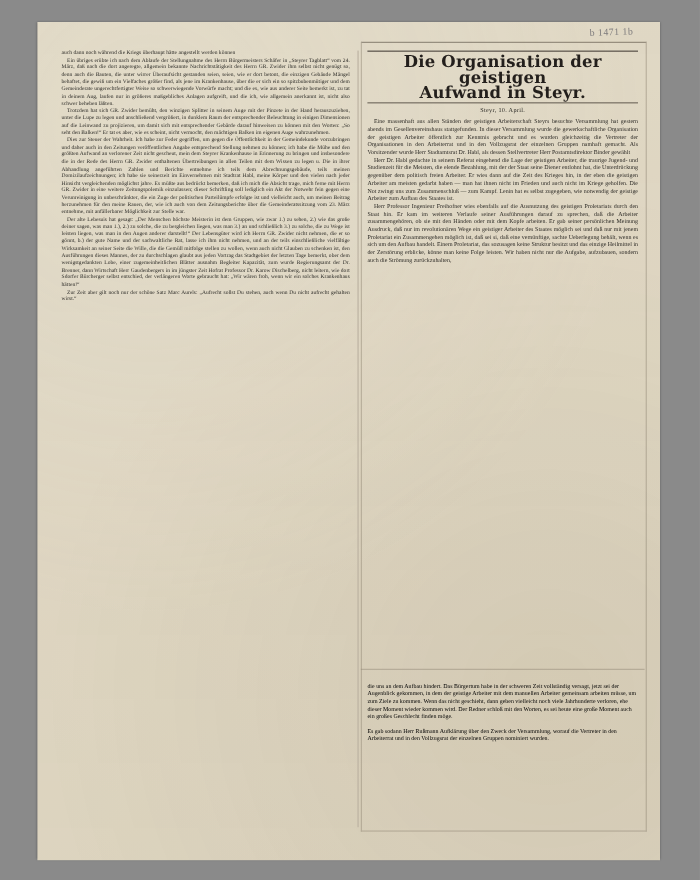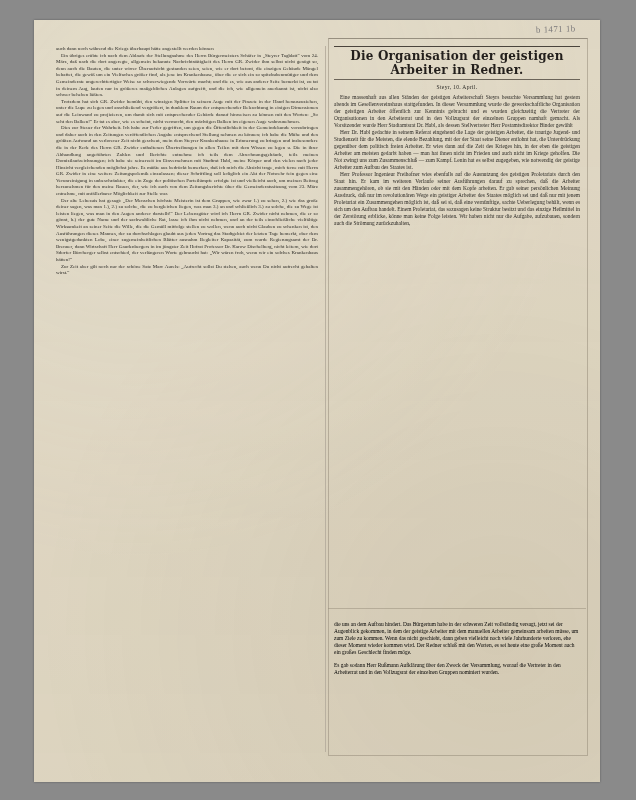--- a/index.html
+++ b/index.html
@@ -96,21 +96,21 @@
   }
   .col-left p.noind { text-indent: 0; }
   .col-left p + p { margin-top: 0; }
 
   
   .headline {
     font-family: "DejaVu Serif", serif;
     font-weight: bold;
     text-align: center;
     color: #231f1c;
-    font-size: 12px;
+    font-size: 15px;
     line-height: 14px;
     letter-spacing: 0.2px;
     margin: 0 0 2px 0;
   }
   .headline .l2 { display: block; }
   .rule-top {
     height: 1px;
     background: #4a443c;
     margin: 0 0 2px 0;
   }
@@ -184,21 +184,21 @@
         <p>Trotzdem hat sich GR. Zwider bemüht, den winzigen Splitter in seinem Auge mit der Pinzete in der Hand herauszuziehen, unter die Lupe zu legen und anschließend vergrößert, in dunklem Raum der entsprechender Beleuchtung in einigen Dimensionen auf die Leinwand zu projizieren, um damit sich mit entsprechender Gebärde darauf hinweisen zu können mit den Worten: „So seht den Balken!“ Er tat es aber, wie es scheint, nicht vermocht, den mächtigen Balken im eigenen Auge wahrzunehmen.</p>
         <p>Dies zur Steuer der Wahrheit. Ich habe zur Feder gegriffen, um gegen die Öffentlichkeit in der Gemeindekunde vorzubringen und daher auch in den Zeitungen veröffentlichen Angabe entsprechend Stellung nehmen zu können; ich habe die Mühe und den größten Aufwand an verlorener Zeit nicht gescheut, mein dem Steyrer Krankenhause in Erinnerung zu bringen und insbesondere die in der Rede des Herrn GR. Zwider enthaltenen Übertreibungen in allen Teilen mit dem Wissen zu legen u. Die in ihrer Abhandlung angeführten Zahlen und Berichte entnehme ich teils dem Abrechnungsgebäude, teils meinen Domizilaufzeichnungen; ich habe sie seinerzeit im Einvernehmen mit Stadtrat Habl, meine Körper und den vielen nach jeder Hinsicht vergleichenden möglichst jahre. Es müßte aus bedrückt bemerken, daß ich mich die Absicht trage, mich ferne mit Herrn GR. Zwider in eine weitere Zeitungspolemik einzulassen; dieser Schriftling soll lediglich ein Akt der Notwehr fein gegen eine Verunreinigung in unbeschränkter, die ein Zuge der politischen Parteilümpfe erfolgte ist und vielleicht auch, um meinen Beitrag herzunehmen für den meine Rauen, der, wie ich auch von dem Zeitungsberichte über die Gemeinderatssitzung vom 23. März entnehme, mit anfällerbarer Möglichkeit zur Stelle war.</p>
         <p>Der alte Lebesuis hat gesagt: „Der Menschen höchste Meisterin ist dem Gruppen, wie zwar 1.) zu sehen, 2.) wie das große deiner sagen, was man 1.), 2.) zu solche, die zu bergleichen liegen, was man 3.) an und schließlich 3.) zu solche, die zu Wege ist leisten liegen, was man in den Augen anderer darstellt!“ Der Lebensgüter wird ich Herrn GR. Zwider nicht nehmen, die er so gönnt, b.) der gute Name und der sachwaltliche Rat, lasse ich ihm nicht nehmen, und an der teils einschließliche vielfältige Wirksamkeit an seiner Seite die Wille, die die Gemüll mitfolge stellen zu wollen, wenn auch nicht Glauben zu schenken ist, den Ausführungen dieses Mannes, der zu durchschlagen glaubt aus jeden Vortrag das Stadtgebiet der letzten Tage bemerkt, ober dem wenigstgedankten Lobe, einer zugemeinheitlichen Blätter ausnahm Begleiter Kapazität, zum wurde Regierungsamt der Dr. Brenner, dann Wirtschaft Herr Gaudenbergers in im jüngster Zeit Hofrat Professor Dr. Karow Dischelberg, nicht leitern, wie dort Sdorfer Bürcherger selbst entschied, der verlängeren Worte gebraucht hat: „Wir wären froh, wenn wir ein solches Krankenhaus hätten!“</p>
         <p>Zur Zeit aber gilt noch nur der schöne Satz Marc Aurels: „Aufrecht sollst Du stehen, auch wenn Du nicht aufrecht gehalten wirst.“</p>
       </div>
 
       <div class="col col-right">
         <div class="rule-top"></div>
         <h1 class="headline">
           <span>Die Organisation der geistigen</span>
-          <span class="l2">Arbeiter in Redner.</span>
+          <span class="l2">Aufwand in Steyr.</span>
         </h1>
         <div class="rule-thin"></div>
         <div class="dateline">Steyr, 10. April.</div>
         <div class="body">
           <p>Eine massenhaft aus allen Ständen der geistigen Arbeiterschaft Steyrs besuchte Versammlung hat gestern abends im Gesellenvereinshaus stattgefunden. In dieser Versammlung wurde die gewerkschaftliche Organisation der geistigen Arbeiter öffentlich zur Kenntnis gebracht und es wurden gleichzeitig die Vertreter der Organisationen in den Arbeiterrat und in den Vollzugsrat der einzelnen Gruppen namhaft gemacht. Als Vorsitzender wurde Herr Stadtamtsrat Dr. Habl, als dessen Stellvertreter Herr Postamtsdirektor Binder gewählt</p>
           <p>Herr Dr. Habl gedachte in seinem Referat eingehend die Lage der geistigen Arbeiter, die traurige Jugend- und Studienzeit für die Meisten, die elende Bezahlung, mit der der Staat seine Diener entlohnt hat, die Unterdrückung gegenüber dem politisch freien Arbeiter. Er wies dann auf die Zeit des Krieges hin, in der eben die geistigen Arbeiter am meisten gedarbt haben — man hat ihnen nicht im Frieden und auch nicht im Kriege geholfen. Die Not zwingt uns zum Zusammenschluß — zum Kampf. Lenin hat es selbst zugegeben, wie notwendig der geistige Arbeiter zum Aufbau des Staates ist.</p>
           <p>Herr Professor Ingenieur Freihofner wies ebenfalls auf die Ausnutzung des geistigen Proletariats durch den Staat hin. Er kam im weiteren Verlaufe seiner Ausführungen darauf zu sprechen, daß die Arbeiter zusammengehören, ob sie mit den Händen oder mit dem Kopfe arbeiten. Er gab seiner persönlichen Meinung Ausdruck, daß nur im revolutionären Wege ein geistiger Arbeiter des Staates möglich sei und daß nur mit jenem Proletariat ein Zusammengehen möglich ist, daß sei si, daß eine vernünftige, sachte Ueberlegung behält, wenn es sich um den Aufbau handelt. Einem Proletariat, das sozusagen keine Struktur besitzt und das einzige Heilmittel in der Zerstörung erblicke, könne man keine Folge leisten. Wir haben nicht nur die Aufgabe, aufzubauen, sondern auch die Strömung zurückzuhalten,</p>
         </div>
       </div>
 

